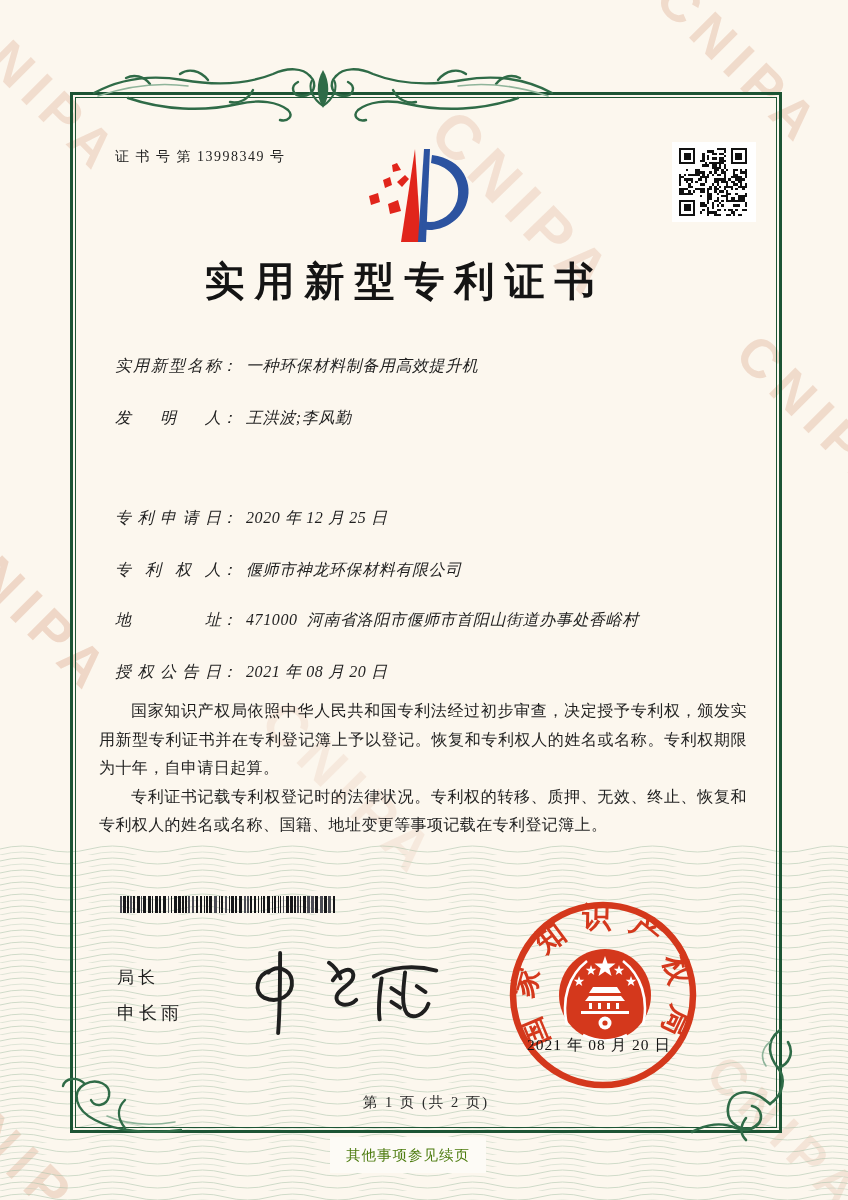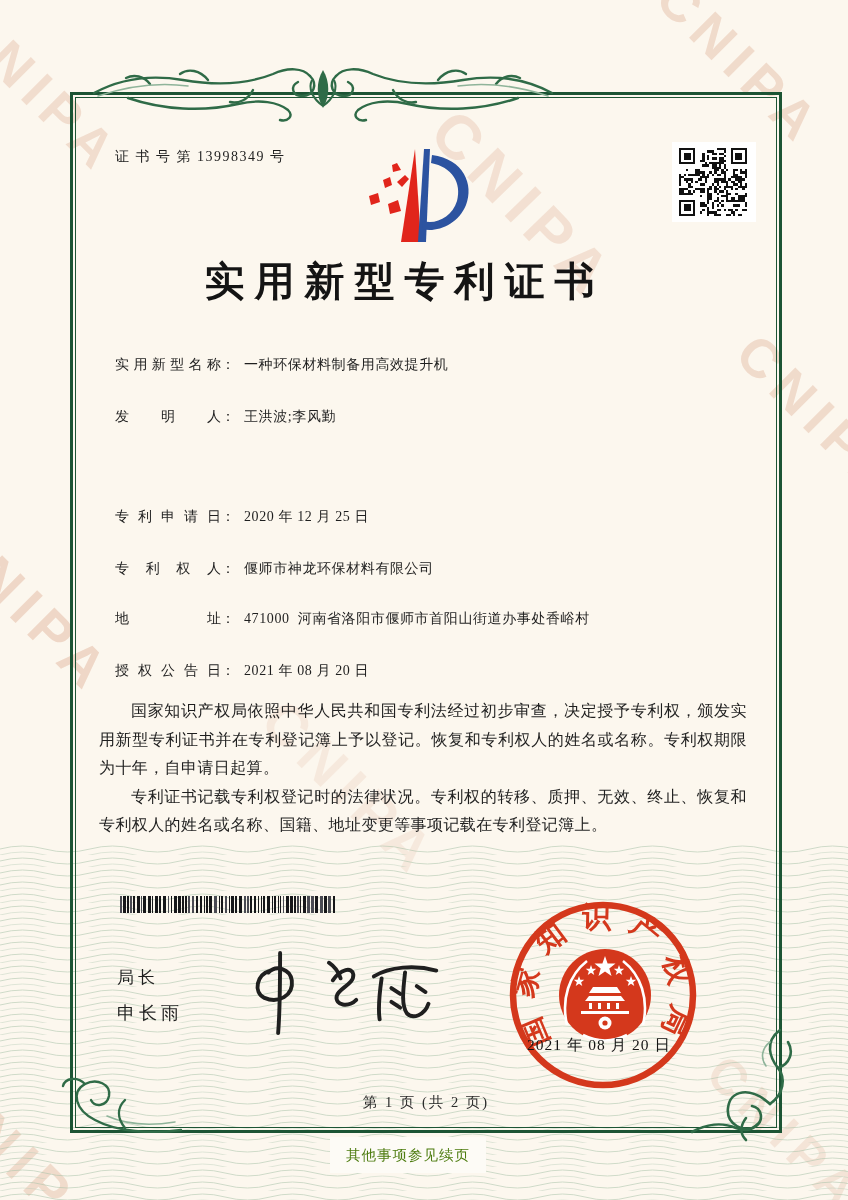--- a/index.html
+++ b/index.html
@@ -27,21 +27,21 @@
   
   .cert-no{position:absolute;left:115px;top:148px;font-size:14px;letter-spacing:1.5px;}
   .logo{position:absolute;left:352px;top:141px;}
   .qr-box{position:absolute;left:672px;top:142px;width:84px;height:80px;background:#ffffff;}
   .qr-box svg{position:absolute;left:7px;top:6px;}
   .title{
     position:absolute;left:0;top:254px;width:745px;text-align:center;
     font-size:40px;font-weight:bold;letter-spacing:10px;color:#141414;padding-left:32px;
   }
   
-  .row{position:absolute;left:115px;width:640px;font-size:14px;height:24px;}
+  .row{position:absolute;left:115px;width:640px;font-size:16px;height:24px;font-style:italic;}
   .lab{display:inline-block;width:106px;text-align:justify;text-align-last:justify;vertical-align:top;}
   .colon{display:inline-block;margin-right:9px;}
   .val{letter-spacing:0.6px;white-space:pre;}
   .grant2{position:absolute;left:272px;top:0;}
   
   .paras{position:absolute;left:99px;top:697px;width:648px;font-size:16px;
          line-height:28.5px;text-align:justify;letter-spacing:0.4px;}
   .paras p{margin:0;text-indent:2em;}
   
   .waves{position:absolute;left:0;top:843px;}

